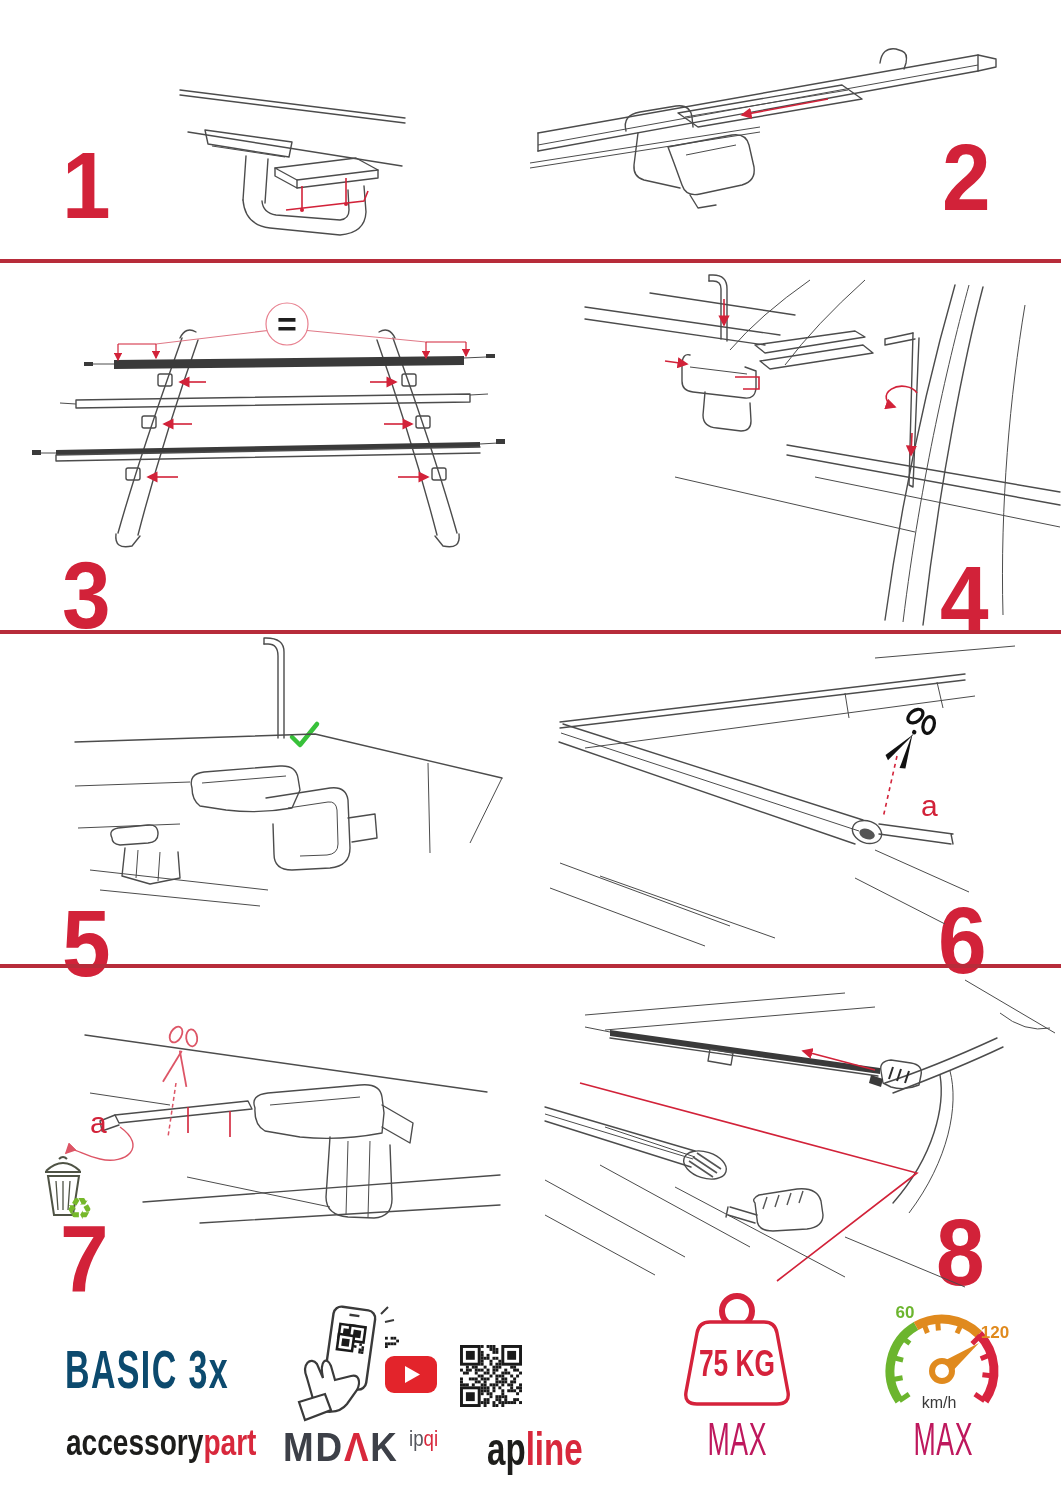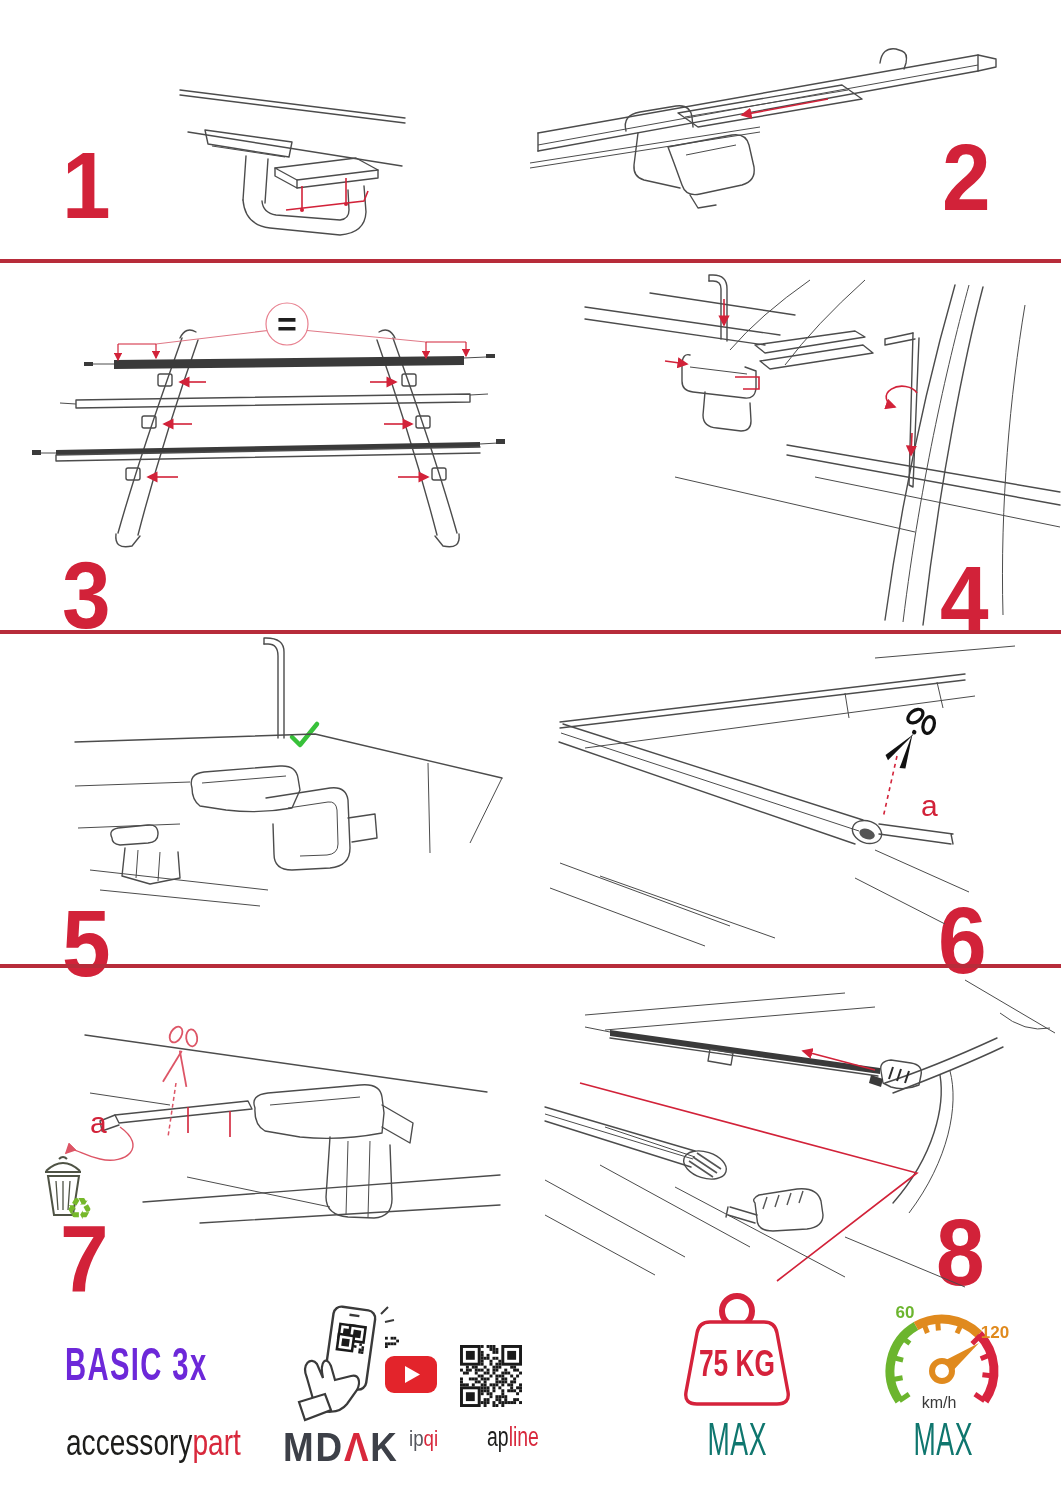--- a/index.html
+++ b/index.html
@@ -11,21 +11,21 @@
             transform:scaleX(.92);transform-origin:left top;}
   svg{overflow:visible;display:block;}
   svg text{font-family:"Liberation Sans",sans-serif;}
   .g{stroke:#4c4c4c;stroke-width:1.4;fill:none;stroke-linecap:round;stroke-linejoin:round;}
   .gt{stroke:#4c4c4c;stroke-width:1;fill:none;}
   .red{stroke:#d22239;stroke-width:1.6;fill:none;}
   .redthin{stroke:#e07a88;stroke-width:1.1;fill:none;}
   .dark{fill:#3a3a3a;stroke:none;}
   .cond{display:inline-block;transform-origin:left top;}
   .brand-black{color:#1d1d1b;} .brand-red{color:#d8283c;}
-  .max-label{position:absolute;text-align:center;color:#0f766e;font-size:46px;font-weight:400;}
+  .max-label{position:absolute;text-align:center;color:#be185d;font-size:46px;font-weight:400;}
   .max-label span{display:inline-block;transform:scaleX(.58);transform-origin:center top;letter-spacing:1px;}
 </style>
 </head>
 <body>
 
 <div id="sheet">
 
   <svg width="0" height="0" class="abs">
     <defs>
       <marker id="ar" viewBox="0 0 10 10" refX="8.5" refY="5" markerWidth="7" markerHeight="7" orient="auto-start-reverse">
@@ -281,24 +281,24 @@
 
     <path class="g" d="M185,232 L212,240 M183,240 L210,248 M183,232 L181,242"></path>
     <path class="g" d="M210,228 Q206,224 214,220 L252,214 Q272,212 276,226 L278,240 Q278,252 262,254 L228,256 Q212,256 212,244 Z"></path>
     <path d="M222,222 L218,234 M234,220 L230,232 M246,218 L242,230 M258,216 L254,228" stroke="#555" stroke-width="1.4" fill="none"></path>
 
     <path class="red" d="M35,108 L372,198 L232,306"></path>
 
     <path class="gt" d="M0,205 L140,282 M0,240 L110,300 M55,190 L205,272 M130,212 L300,302 M300,262 L420,312"></path>
   </svg>
 
-  <div class="abs" style="left:65px;top:1338px;font-size:43px;font-weight:bold;color:#6d28d9;letter-spacing:2px;">
+  <div class="abs" style="left:65px;top:1338px;font-size:50px;font-weight:bold;color:#0c4a6e;letter-spacing:2px;">
     <span class="cond" style="transform:scale(.68,1.08);">BASIC 3x</span>
   </div>
-  <div class="abs" style="left:66px;top:1422px;font-size:36px;font-weight:normal;">
+  <div class="abs" style="left:66px;top:1422px;font-size:36px;font-weight:bold;">
     <span class="cond" style="transform:scaleX(.78);">
       <span class="brand-black">accessory</span><span class="brand-red">part</span>
     </span>
   </div>
 
   <svg class="abs" style="left:293px;top:1300px;" width="110" height="122" viewBox="0 0 110 122">
     <g transform="rotate(8 56 47)">
       <rect x="36" y="8" width="42" height="80" rx="8" fill="#ffffff" stroke="#3a3a3a" stroke-width="2.4"></rect>
       <path d="M52,15 L62,15" stroke="#3a3a3a" stroke-width="2.4"></path>
       <g>
@@ -503,21 +503,21 @@
         <rect x="2.9523809523809526" y="2.9523809523809526" width="14.761904761904763" height="14.761904761904763" fill="#ffffff"></rect>
         <rect x="5.904761904761905" y="5.904761904761905" width="8.857142857142858" height="8.857142857142858" fill="#1a1a1a"></rect>
         <rect x="41.333333333333336" y="0" width="20.666666666666668" height="20.666666666666668" fill="#1a1a1a"></rect>
         <rect x="44.28571428571429" y="2.9523809523809526" width="14.761904761904763" height="14.761904761904763" fill="#ffffff"></rect>
         <rect x="47.23809523809524" y="5.904761904761905" width="8.857142857142858" height="8.857142857142858" fill="#1a1a1a"></rect>
         <rect x="0" y="41.333333333333336" width="20.666666666666668" height="20.666666666666668" fill="#1a1a1a"></rect>
         <rect x="2.9523809523809526" y="44.28571428571429" width="14.761904761904763" height="14.761904761904763" fill="#ffffff"></rect>
         <rect x="5.904761904761905" y="47.23809523809524" width="8.857142857142858" height="8.857142857142858" fill="#1a1a1a"></rect>
       </g>
   </svg>
-  <div class="abs" style="left:487px;top:1422px;font-size:27px;font-weight:normal;">
+  <div class="abs" style="left:487px;top:1422px;font-size:46px;font-weight:bold;">
     <span class="cond" style="transform:scaleX(.72);">
       <span class="brand-black">ap</span><span class="brand-red">line</span>
     </span>
   </div>
 
   <svg class="abs" style="left:662px;top:1292px;" width="150" height="124" viewBox="0 0 150 124">
     <circle cx="75" cy="19" r="15" fill="none" stroke="#d5223b" stroke-width="6"></circle>
     <path d="M48,30 L102,30 Q113,30 115,41 L126,100 Q128,112 115,112 L35,112 Q22,112 24,100 L35,41 Q37,30 48,30 Z" fill="#ffffff" stroke="#d5223b" stroke-width="3.4"></path>
     <text x="75" y="84" text-anchor="middle" font-size="36" font-weight="bold" fill="#d5223b" textLength="76" lengthAdjust="spacingAndGlyphs">75 KG</text>
   </svg>

